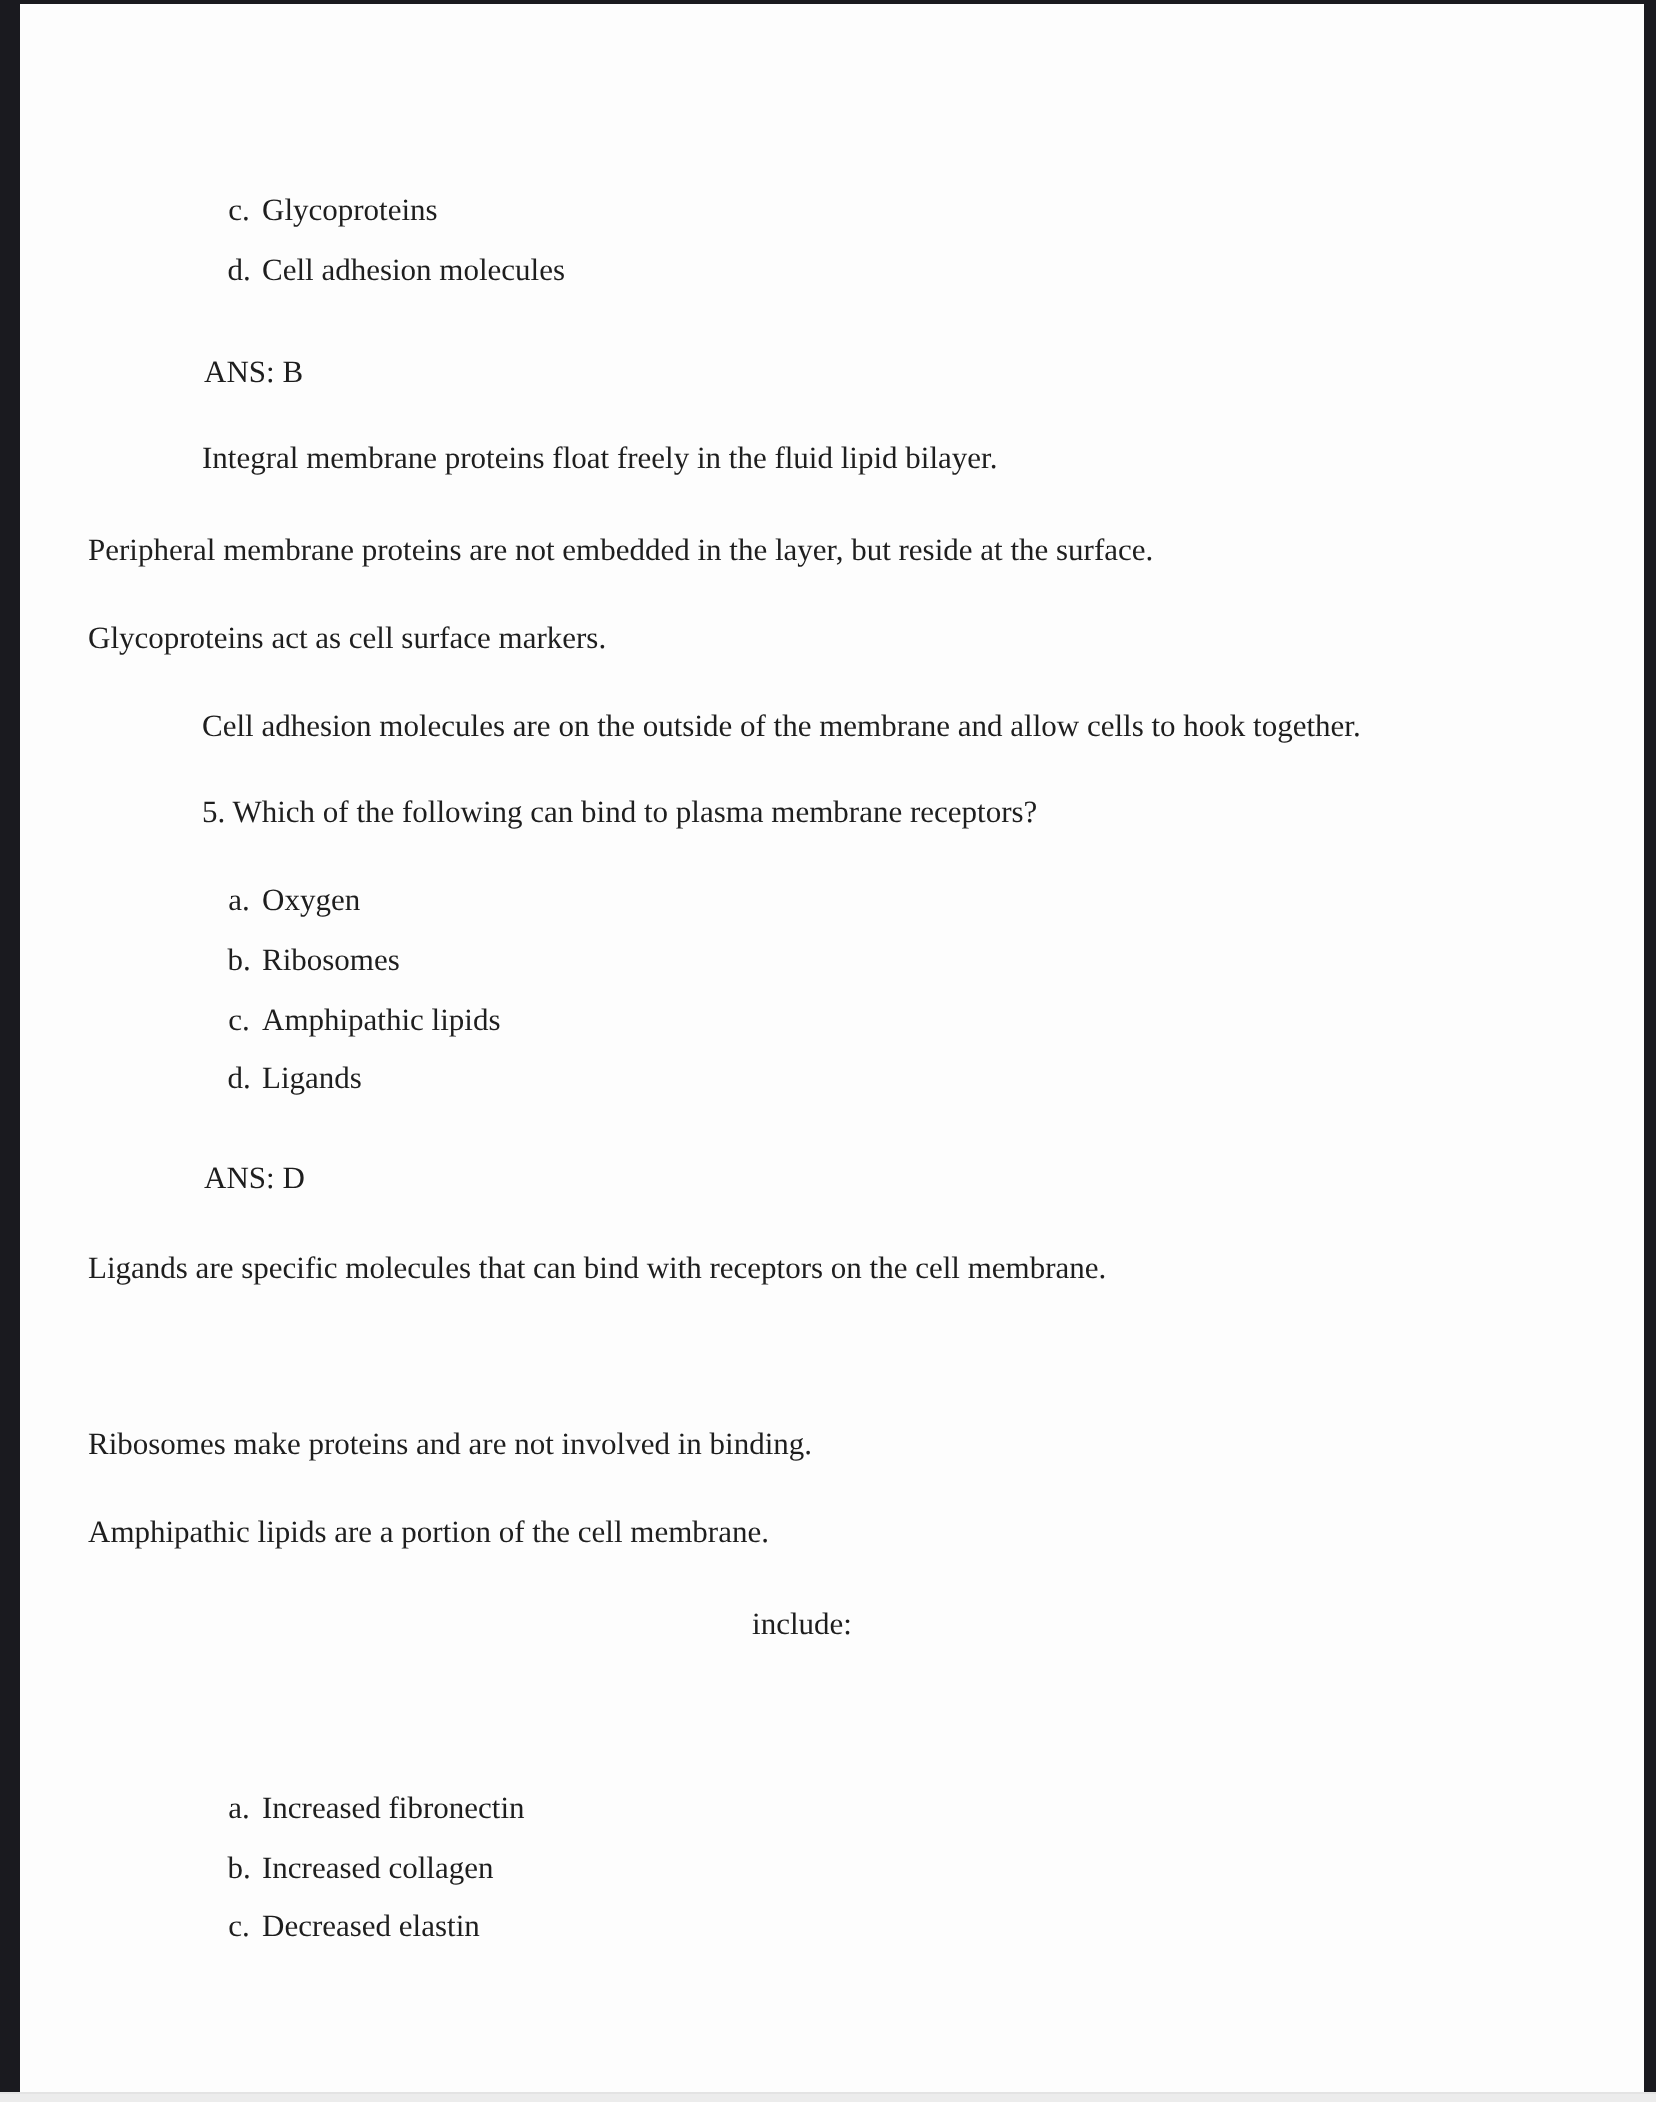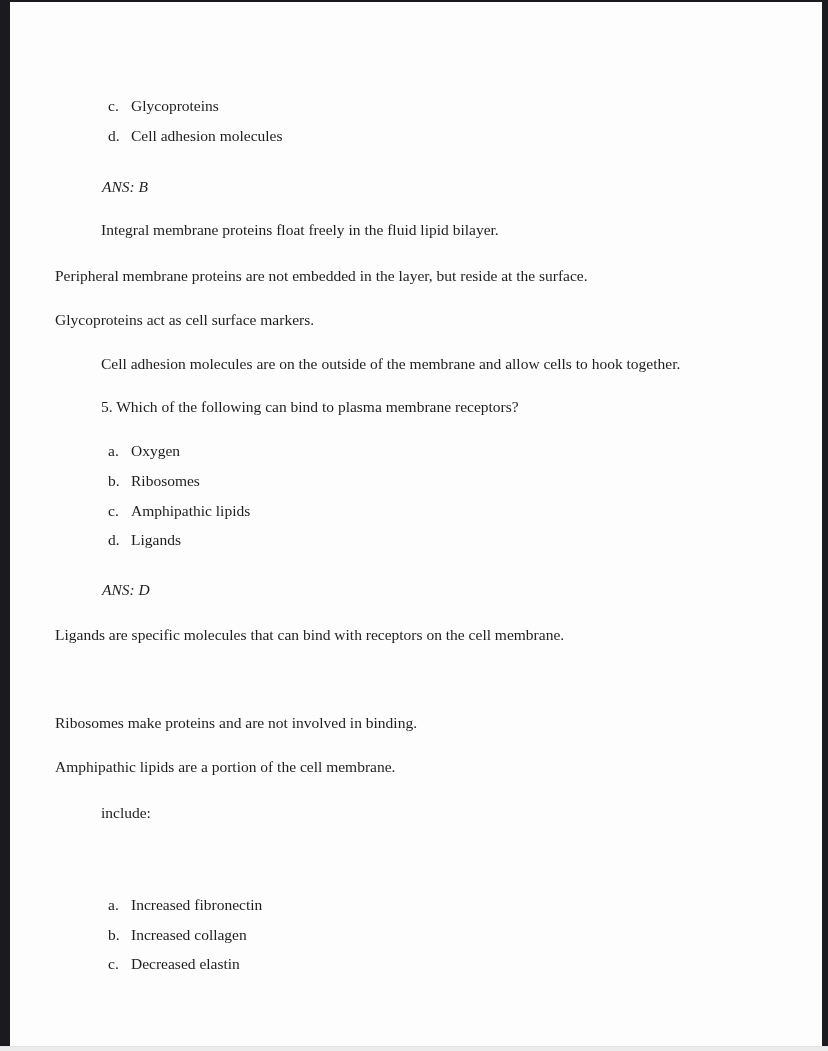--- a/index.html
+++ b/index.html
@@ -4,36 +4,37 @@
 <style>
   html, body { margin: 0; padding: 0; background: #1a1a1f; }
   .screen {
     position: relative;
     width: 828px;
     height: 1051px;
     background: #fdfdfd;
     overflow: hidden;
     font-family: "Liberation Serif", "DejaVu Serif", serif;
     color: #1e1e1e;
+    text-align: center;
   }
   .edge { position: absolute; background: #1a1a1f; z-index: 1; }
   .edge-left  { left: 0; top: 0; width: 10px; height: 1051px; }
   .edge-right { left: 822px; top: 0; width: 6px; height: 1051px; }
   .edge-top   { left: 0; top: 0; width: 828px; height: 2px; }
   .page-gap   { position: absolute; left: 0; top: 1046px; width: 828px; height: 5px;
                 background: #ececec; border-top: 1px solid #e3e3e3; z-index: 2; }
   .line {
     position: absolute;
     font-size: 15.5px;
     line-height: 1.25;
     white-space: nowrap;
   }
-  .l-flush  { left: 55px; font-family: Liberation Serif, serif; }
+  .l-flush  { left: 44px; font-family: Liberation Serif, serif; }
   .l-indent { left: 101px; }
-  .l-ans    { left: 102px; font-style: italic; }
+  .l-ans    { left: 102px; }
   .l-opt    { left: 108px; }
   .letter { display: inline-block; width: 23px; }
   .stem-block {
     position: absolute;
     left: 101px;
     top: 800px;
     width: 600px;
     font-size: 15.5px;
     line-height: 26.4px;
   }

